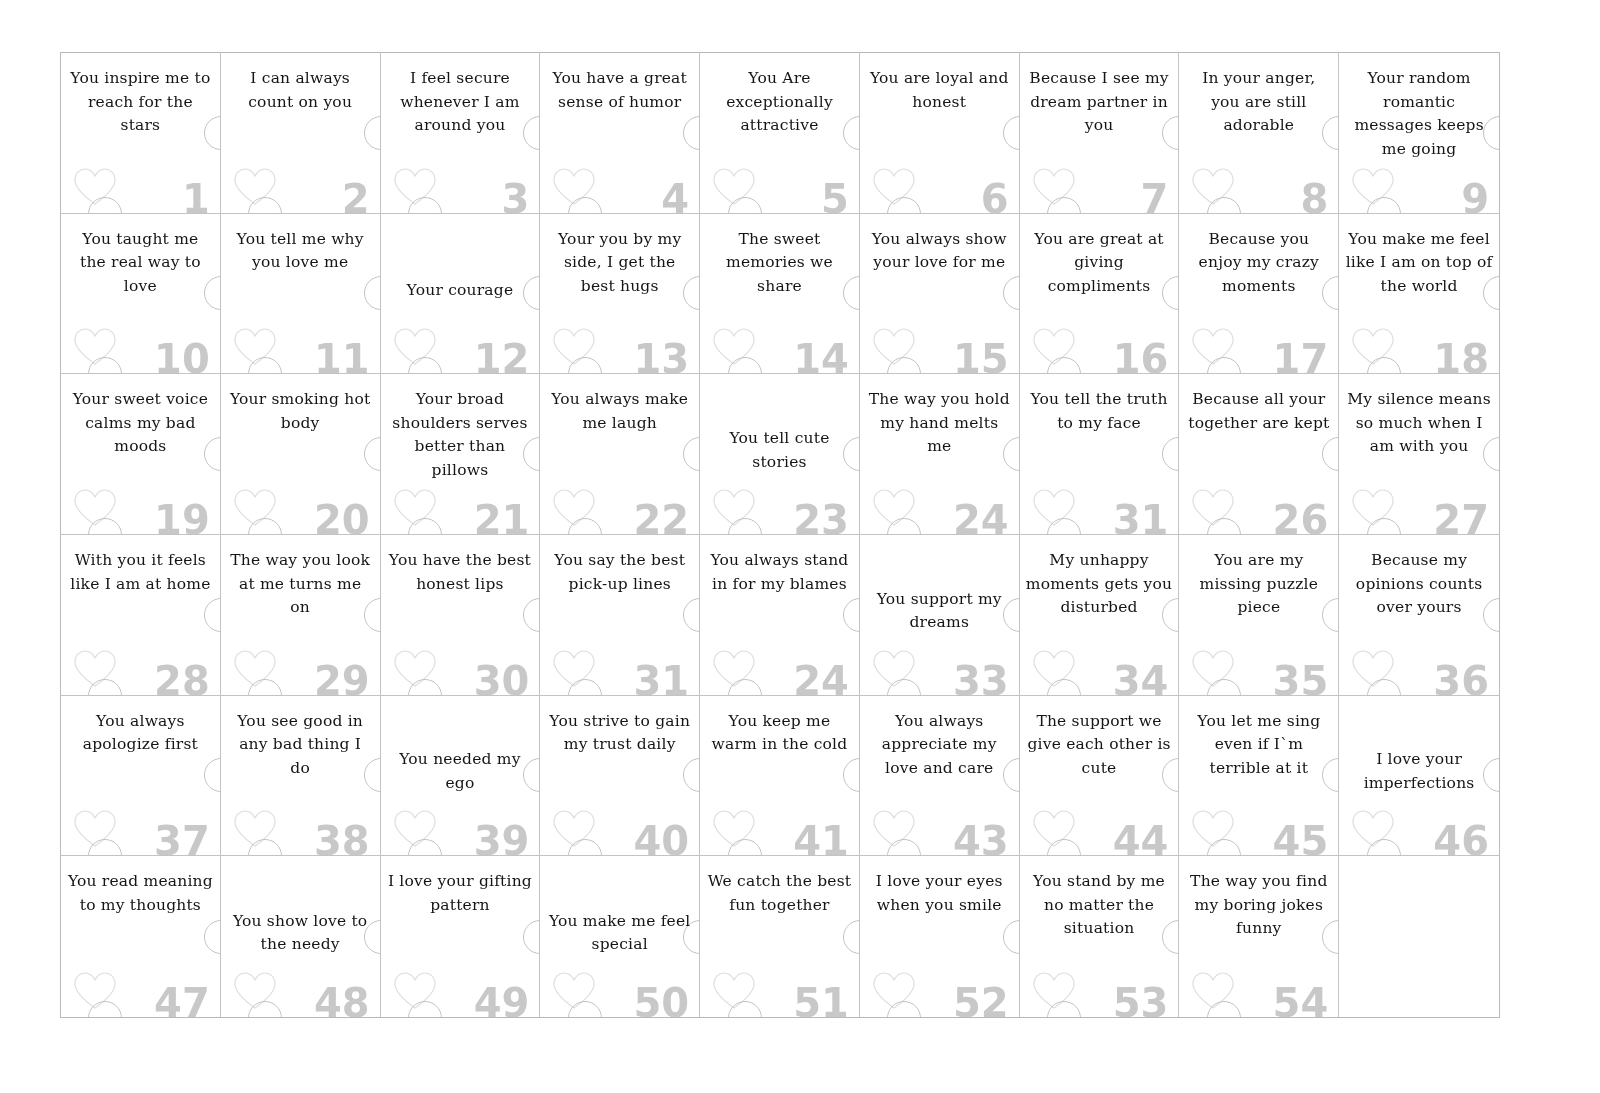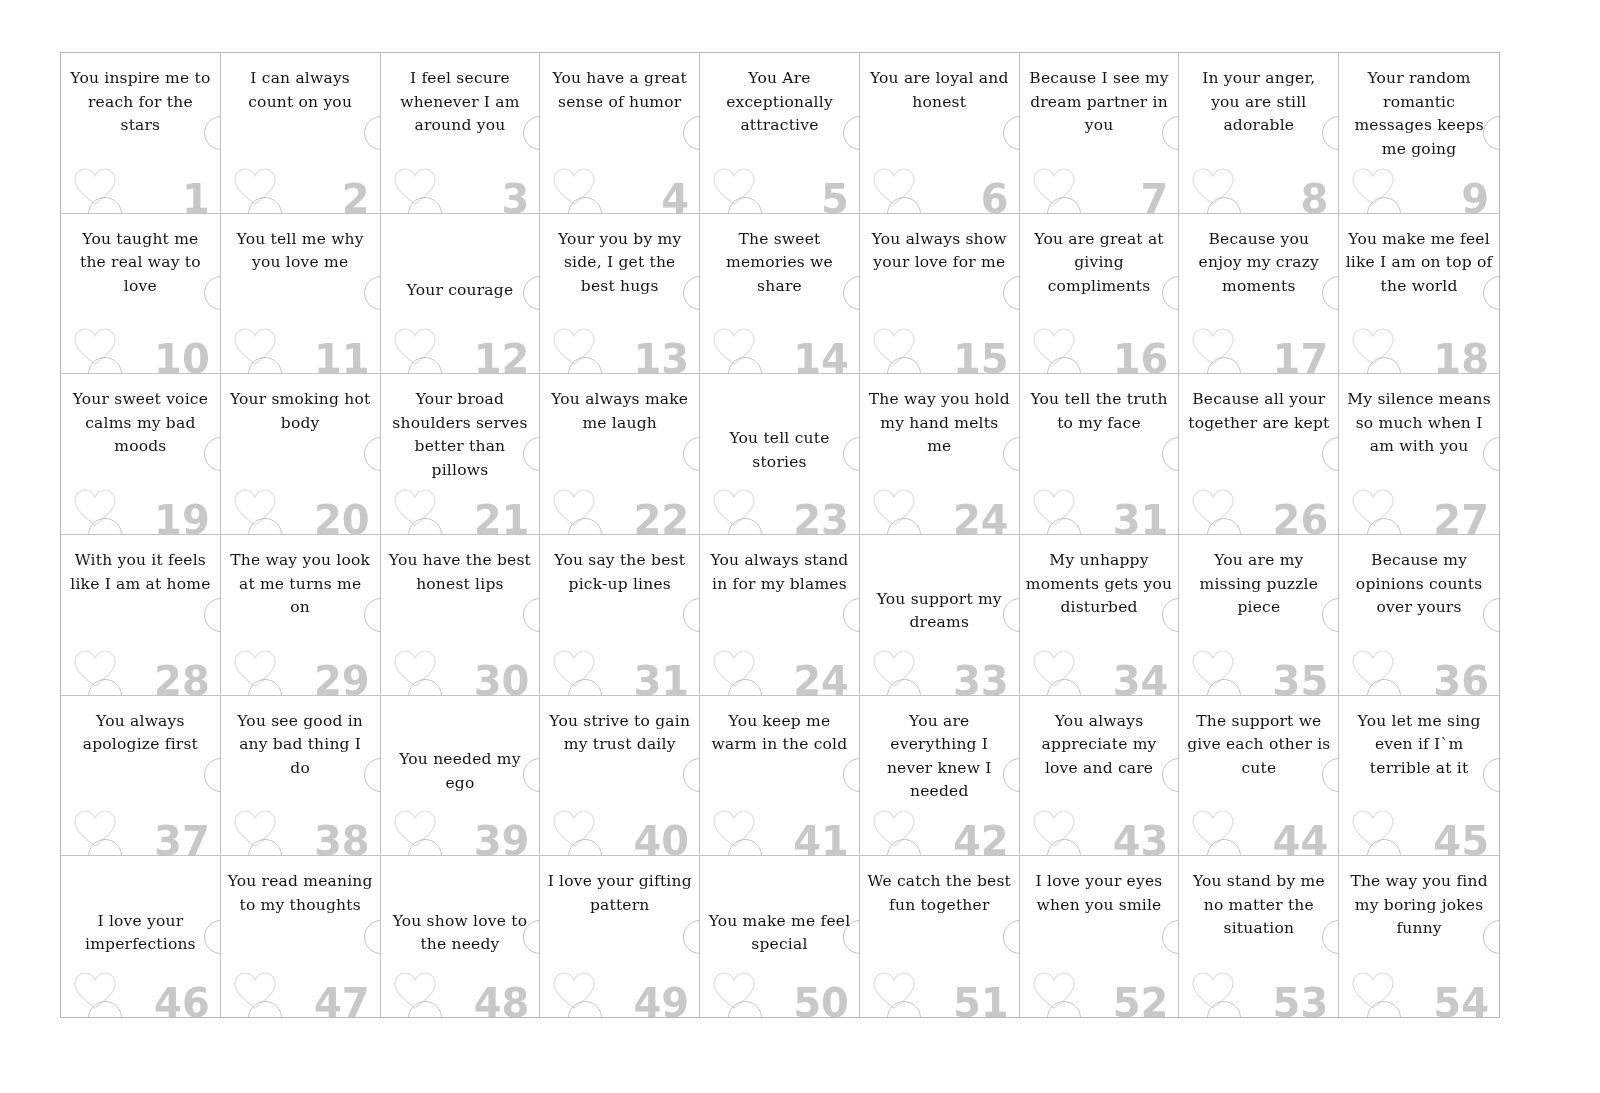--- a/index.html
+++ b/index.html
@@ -547,31 +547,20 @@
     <div class="num">41</div>
   </div>
       <div class="cell">
     <span class="knob right"></span>
     <span class="knob bottom"></span>
     <span class="heart">
       <svg width="44" height="40" viewBox="0 0 44 40">
         <path d="M22 37 C8 27 2 20 2 13 C2 6 7 2 12 2 C16 2 20 5 22 9 C24 5 28 2 32 2 C37 2 42 6 42 13 C42 20 36 27 22 37 Z" fill="none" stroke="#c3c3c3" stroke-width="1.2"></path>
       </svg>
     </span>
-    <div class="text">You are everything I never knew I needed</div>
-    <div class="num">42</div>
-  </div>
-      <div class="cell">
-    <span class="knob right"></span>
-    <span class="knob bottom"></span>
-    <span class="heart">
-      <svg width="44" height="40" viewBox="0 0 44 40">
-        <path d="M22 37 C8 27 2 20 2 13 C2 6 7 2 12 2 C16 2 20 5 22 9 C24 5 28 2 32 2 C37 2 42 6 42 13 C42 20 36 27 22 37 Z" fill="none" stroke="#c3c3c3" stroke-width="1.2"></path>
-      </svg>
-    </span>
     <div class="text">You always appreciate my love and care</div>
     <div class="num">43</div>
   </div>
       <div class="cell">
     <span class="knob right"></span>
     <span class="knob bottom"></span>
     <span class="heart">
       <svg width="44" height="40" viewBox="0 0 44 40">
         <path d="M22 37 C8 27 2 20 2 13 C2 6 7 2 12 2 C16 2 20 5 22 9 C24 5 28 2 32 2 C37 2 42 6 42 13 C42 20 36 27 22 37 Z" fill="none" stroke="#c3c3c3" stroke-width="1.2"></path>
       </svg>

